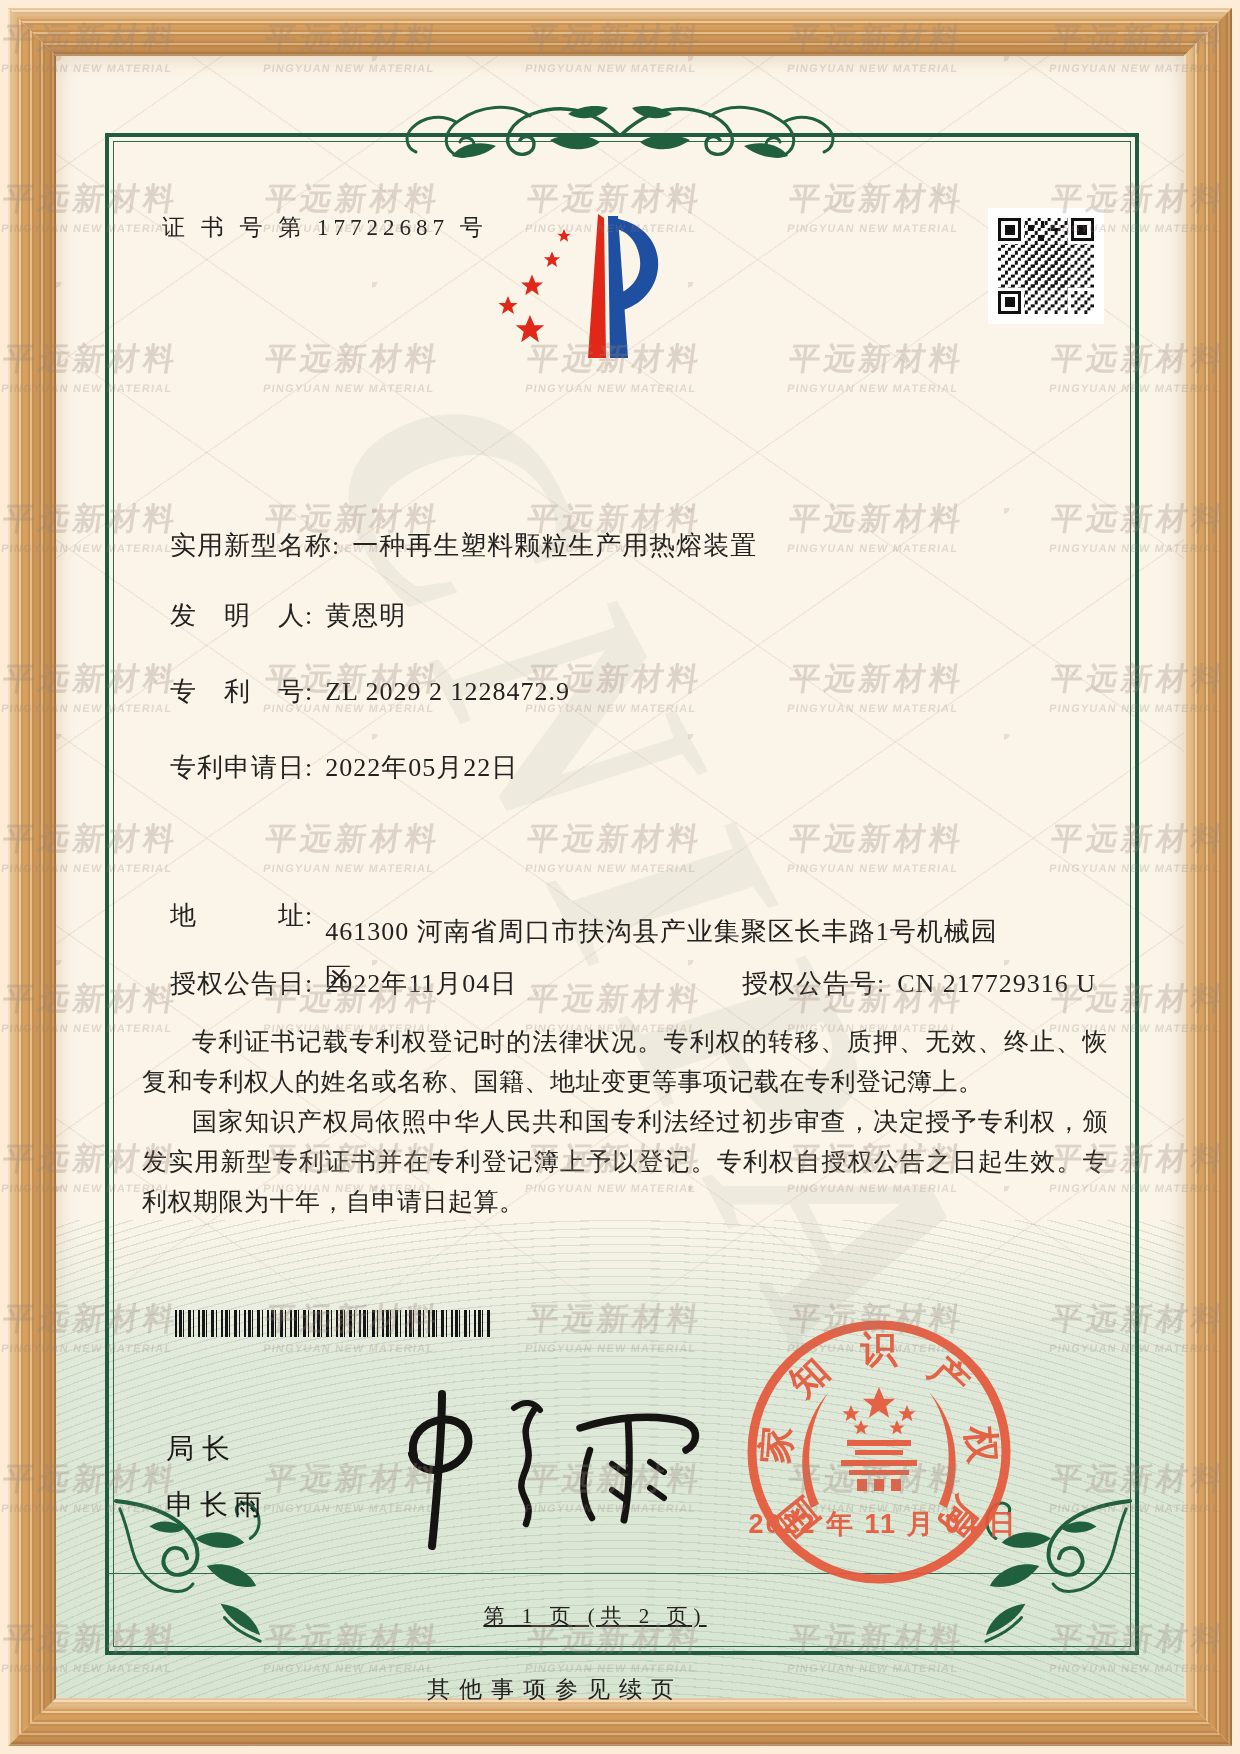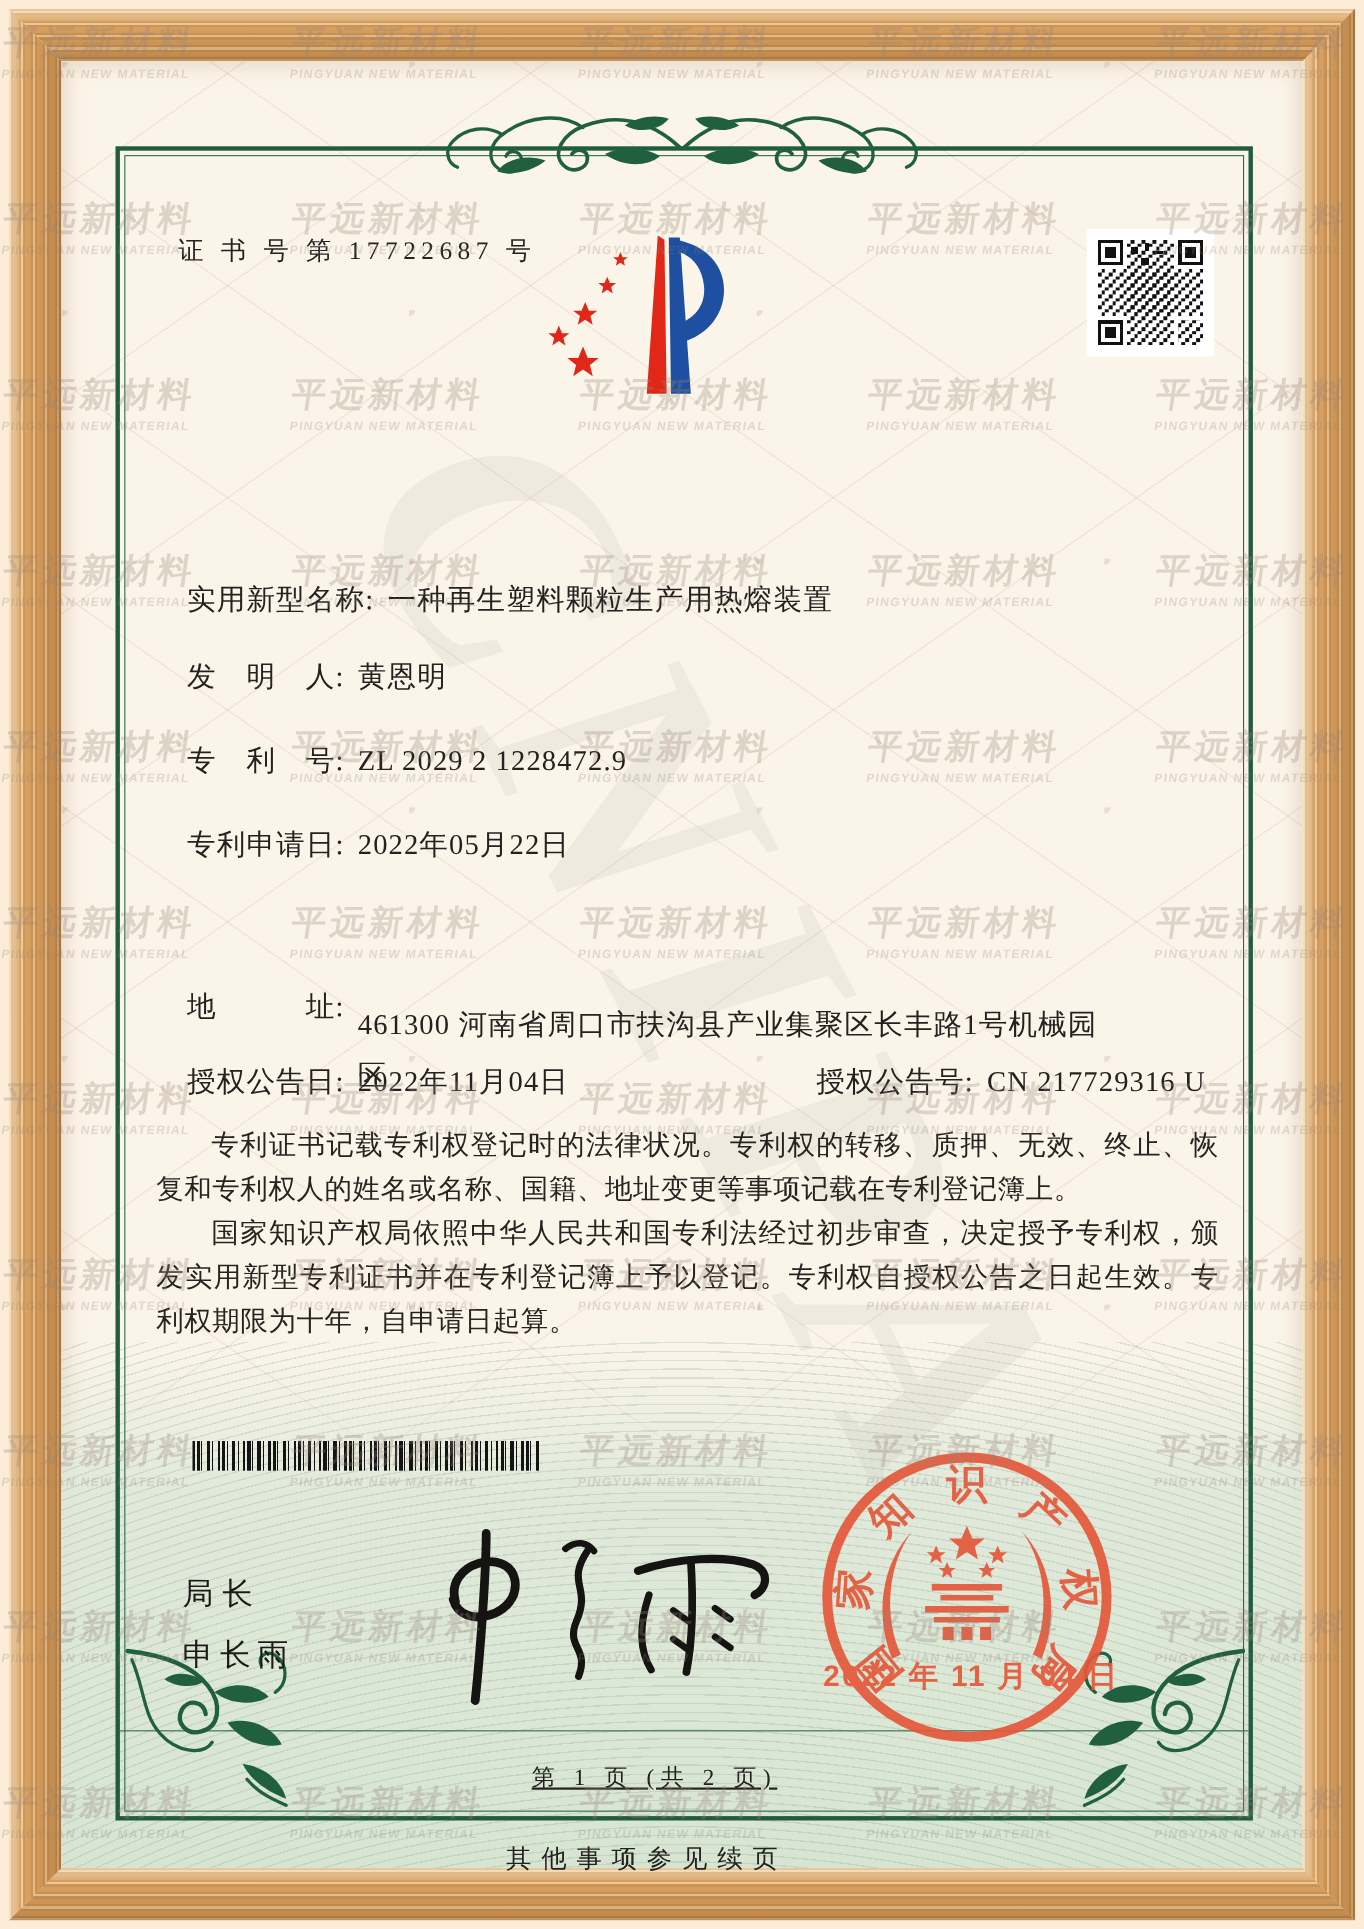--- a/index.html
+++ b/index.html
@@ -144,21 +144,21 @@
   .seal text{
     font-family:"Liberation Sans","DejaVu Sans",sans-serif;
     font-weight:bold;fill:#e4573a;
   }
   .page-info{
     position:absolute;left:0;width:1190px;top:1602px;text-align:center;
     font-size:21px;letter-spacing:6px;color:#23211e;text-decoration:underline;
   }
   .footer-note{
     position:absolute;left:0;width:1110px;top:1674px;text-align:center;
-    font-size:23px;letter-spacing:9px;color:#23211e;margin-left:33px;
+    font-size:23px;letter-spacing:9px;color:#23211e;
   }
 </style>
 </head>
 <body>
 
 <div class="page">
 
   <div class="frame-piece frame-top"></div>
   <div class="frame-piece frame-bottom"></div>
   <div class="frame-piece frame-left"></div>

